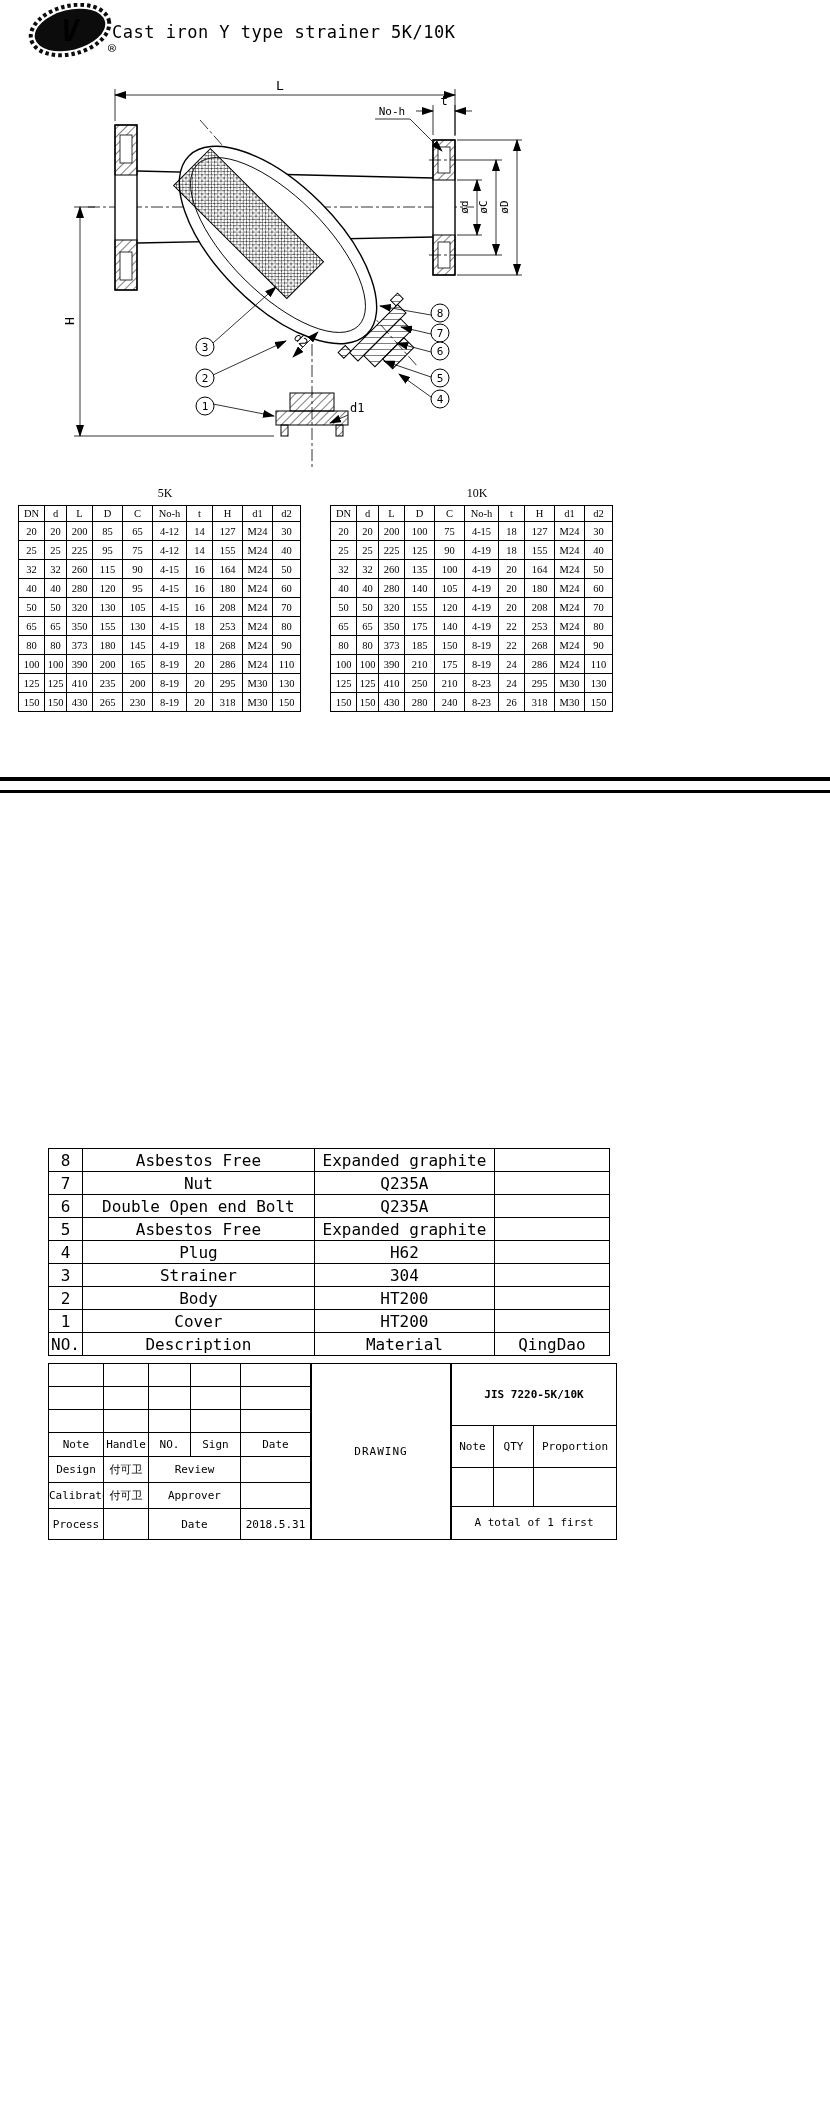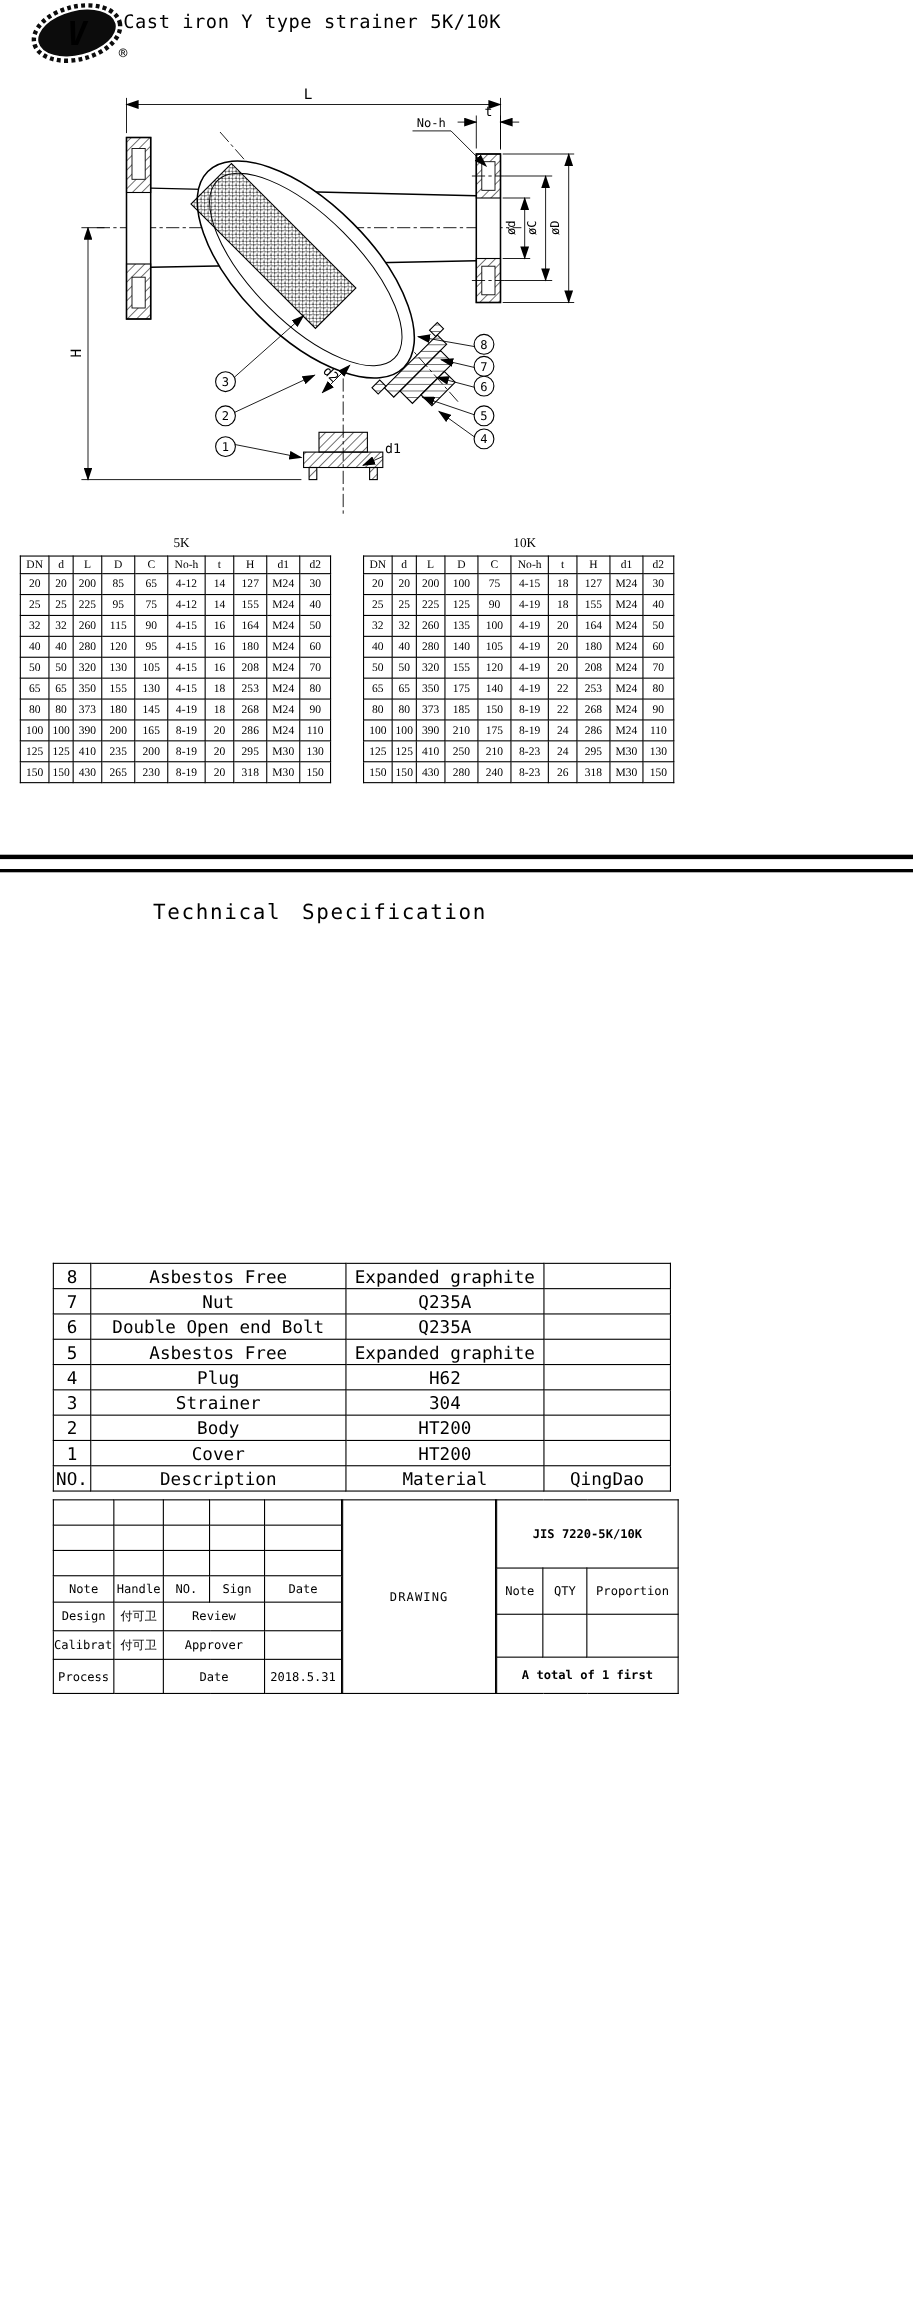--- a/index.html
+++ b/index.html
@@ -2,21 +2,21 @@
 <html><head>
 <meta charset="utf-8">
 <style>
   * { margin:0; padding:0; box-sizing:border-box; }
   html,body { background:#fff; }
   .page { position:relative; width:830px; height:2113px; background:#fff; color:#000;
           font-family:"DejaVu Sans Mono", monospace; overflow:hidden; }
   .abs { position:absolute; }
 
   
-  .doc-title { position:absolute; left:112px; top:10px; font-size:17px; letter-spacing:0.5px; }
+  .doc-title { position:absolute; left:112px; top:22px; font-size:17px; letter-spacing:0.5px; }
 
   
   .caption { font-family:"Liberation Serif", serif; font-size:12px; text-align:center; margin-bottom:4px; }
   .dimtable { border-collapse:collapse; }
   .dimtable th, .dimtable td { border:1px solid #000; font-family:"Liberation Serif", serif;
        font-size:10.5px; text-align:center; padding:0 1px; font-weight:normal; }
   .dimtable th { height:16px; }
   .dimtable td { height:19px; }
 
   
@@ -38,21 +38,21 @@
 
   
   .tblock { position:absolute; left:48px; top:1363px; display:flex; align-items:stretch; }
   .tb { border-collapse:collapse; table-layout:fixed; }
   .tb td { border:1px solid #000; font-family:"DejaVu Sans Mono", monospace; font-size:11px;
        text-align:center; vertical-align:middle; padding:0; overflow:hidden;margin-left:12px; }
   .sig { font-family:"DejaVu Serif", serif; font-size:13px; }
   .small9 { font-size:9px; }
   .drawing-cell { font-size:20px; letter-spacing:1px; }
   .jis { font-size:14px; font-weight:bold; }
-  .total-cell { font-size:12px;font-weight:bold; }
+  .total-cell { font-size:12px; }
   .company-cell { font-size:12px; line-height:1.35; }
 
   
   svg text { fill:#000; stroke:none; font-family:"DejaVu Sans Mono", monospace; }
   .dim  { stroke:#000; stroke-width:0.8; fill:none; }
   .cl   { stroke:#000; stroke-width:0.8; fill:none; stroke-dasharray:12 3 3 3; }
   .outline { stroke:#000; stroke-width:1.4; fill:#fff; }
   .hatched { stroke:#000; stroke-width:1; fill:url(#hatch); }
 </style>
 </head>
@@ -542,21 +542,20 @@
             <td>150</td>
           </tr>
         </tbody>
     </table>
   </div>
 
   <div class="rule" style="top:777px; height:4px;"></div>
   <div class="rule" style="top:790px; height:3px;"></div>
 
   <div class="abs" style="left:113px; top:818px; width:356px;">
-    <div class="spec-title">Technical Specification</div>
   </div>
 
   <table class="partstable abs" style="left:48px; top:1148px;">
     <colgroup>
         <col style="width:30px">
         <col style="width:232px">
         <col style="width:180px">
         <col style="width:115px">
       </colgroup>
     <tbody>

